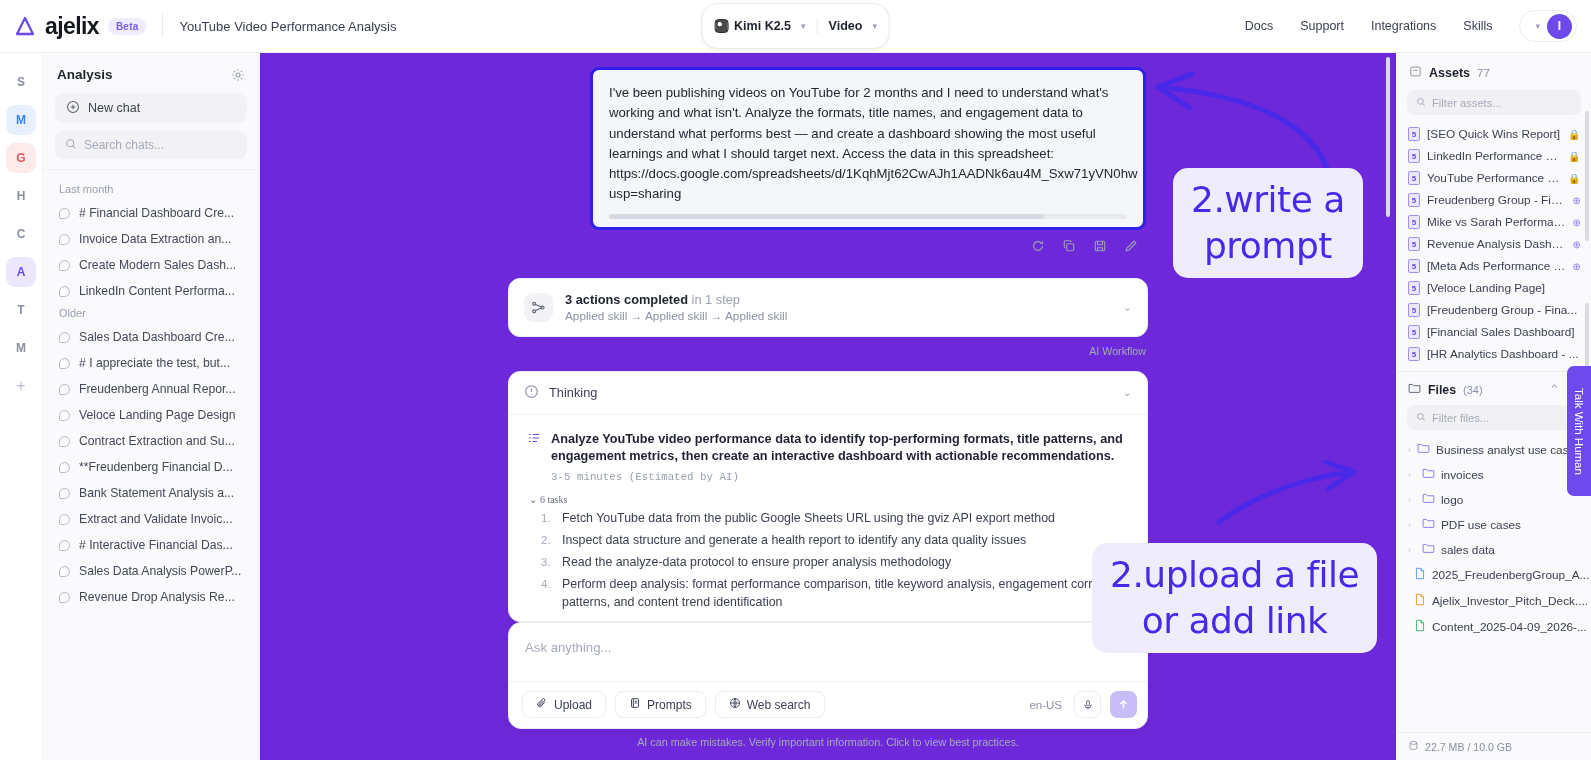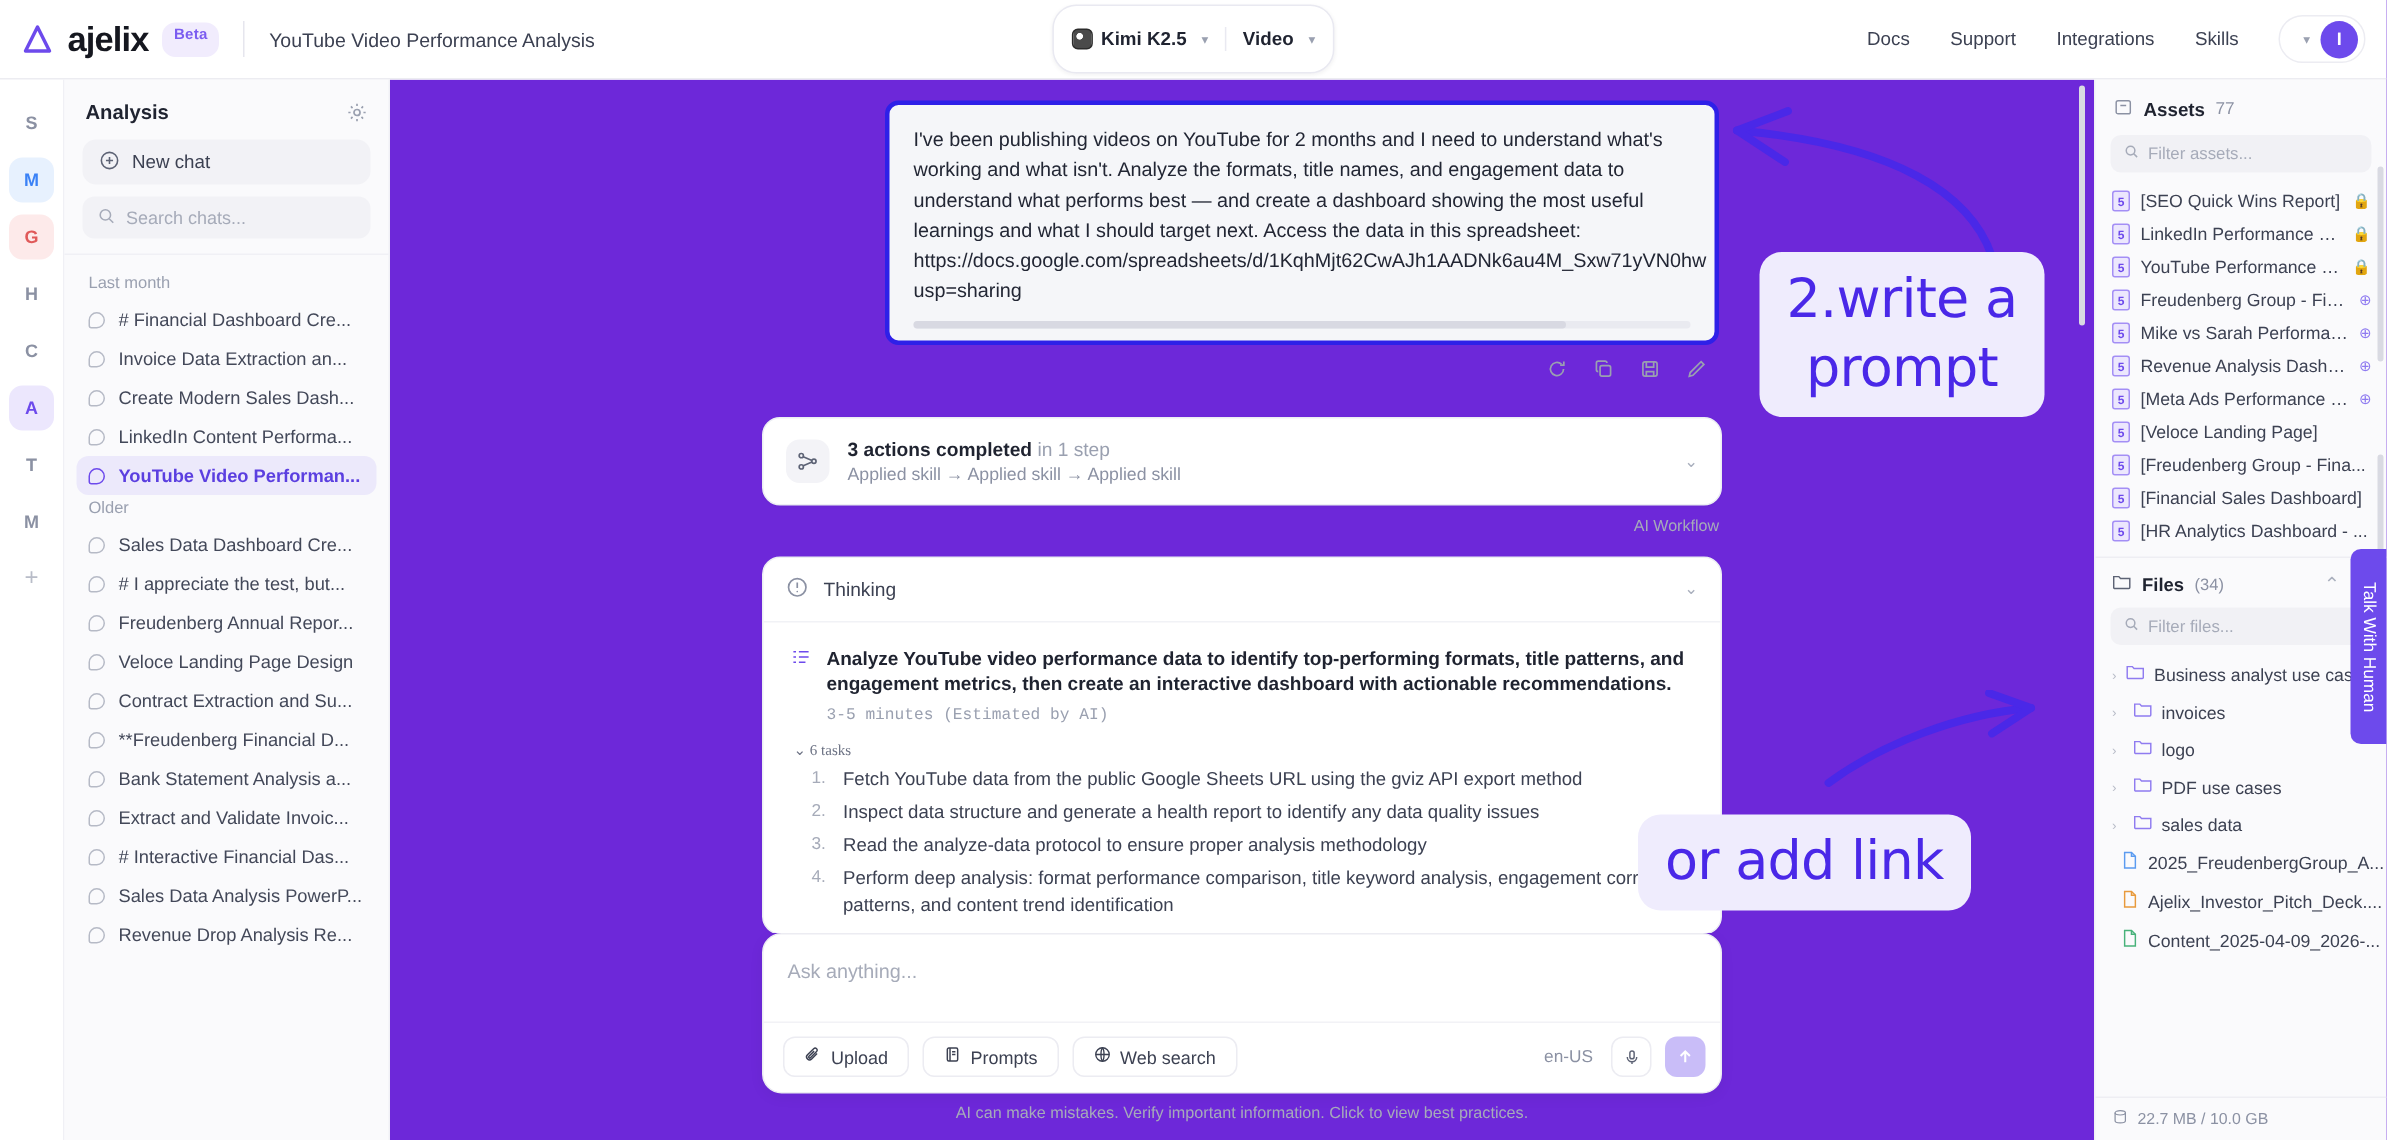--- a/index.html
+++ b/index.html
@@ -11,21 +11,21 @@
     font-size:13px;
     -webkit-font-smoothing:antialiased;
   }
   .app { position:relative; width:1591px; height:760px; display:flex; flex-direction:column; }
 
   
   .header {
     height:53px; min-height:53px; display:flex; align-items:center;
     background:#fff; border-bottom:1px solid #ececf1; position:relative; z-index:30;
   }
-  .brand { display:flex; gap:9px; padding-left:14px; }
+  .brand { display:flex; align-items:center; gap:9px; padding-left:14px; }
   .logo-mark { width:22px; height:22px; }
   .logo-text { font-size:23px; font-weight:700; letter-spacing:-0.6px; color:#15171f; line-height:1; }
   .beta-pill {
     background:#f1ecfd; color:#7b5cf0; font-size:10px; font-weight:700;
     padding:3px 8px; border-radius:9px; letter-spacing:0.2px;
   }
   .hdr-sep { width:1px; height:24px; background:#e6e6ee; margin:0 16px; }
   .hdr-title { font-size:13px; color:#3c4152; }
 
   .hdr-center { position:absolute; left:50%; transform:translateX(-50%); }
@@ -290,24 +290,20 @@
             <span class="bub"></span>
             <span class="chat-txt">Invoice Data Extraction an...</span>
           </div>
         <div class="chat-row">
             <span class="bub"></span>
             <span class="chat-txt">Create Modern Sales Dash...</span>
           </div>
         <div class="chat-row">
             <span class="bub"></span>
             <span class="chat-txt">LinkedIn Content Performa...</span>
-          </div>
-        <div class="chat-row active">
-            <span class="bub"></span>
-            <span class="chat-txt">YouTube Video Performan...</span>
           </div>
 
         <div class="grp-label">Older</div>
         <div class="chat-row">
             <span class="bub"></span>
             <span class="chat-txt">Sales Data Dashboard Cre...</span>
           </div>
         <div class="chat-row">
             <span class="bub"></span>
             <span class="chat-txt"># I appreciate the test, but...</span>
@@ -677,17 +673,18 @@
 
   <div class="anno" style="left:1214px; top:460px;">
     <svg width="150" height="70" viewBox="0 0 150 70" fill="none">
       <path d="M5 62 C 40 36, 92 16, 140 12" stroke="#4a28e8" stroke-width="5.2" stroke-linecap="round"></path>
       <path d="M140 12 L 112 2 M140 12 L 114 29" stroke="#4a28e8" stroke-width="5.2" stroke-linecap="round"></path>
     </svg>
   </div>
 
   <div class="anno" style="left:1092px; top:543px;">
     <div class="callout">
+      <div>2.upload a file</div>
       <div>or add link</div>
     </div>
   </div>
 
 </div>
 
 </body></html>

